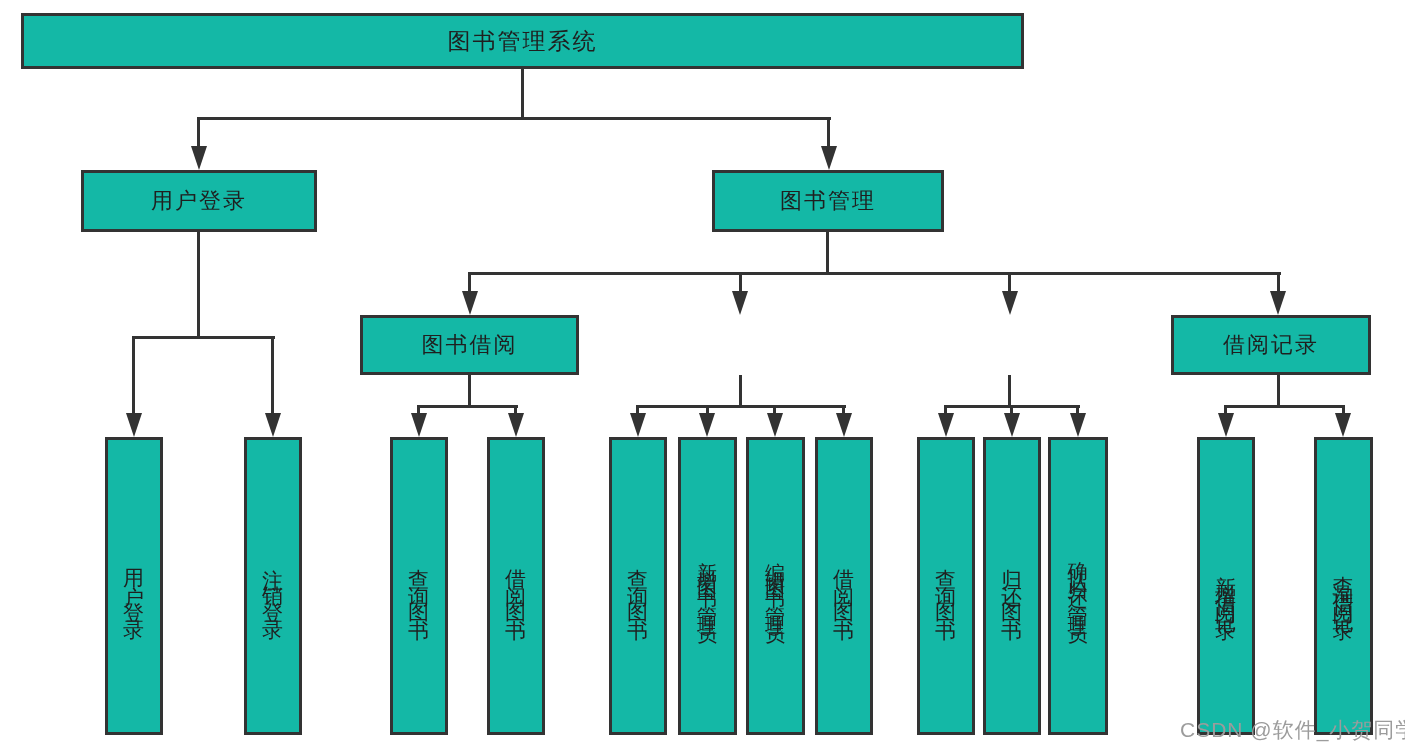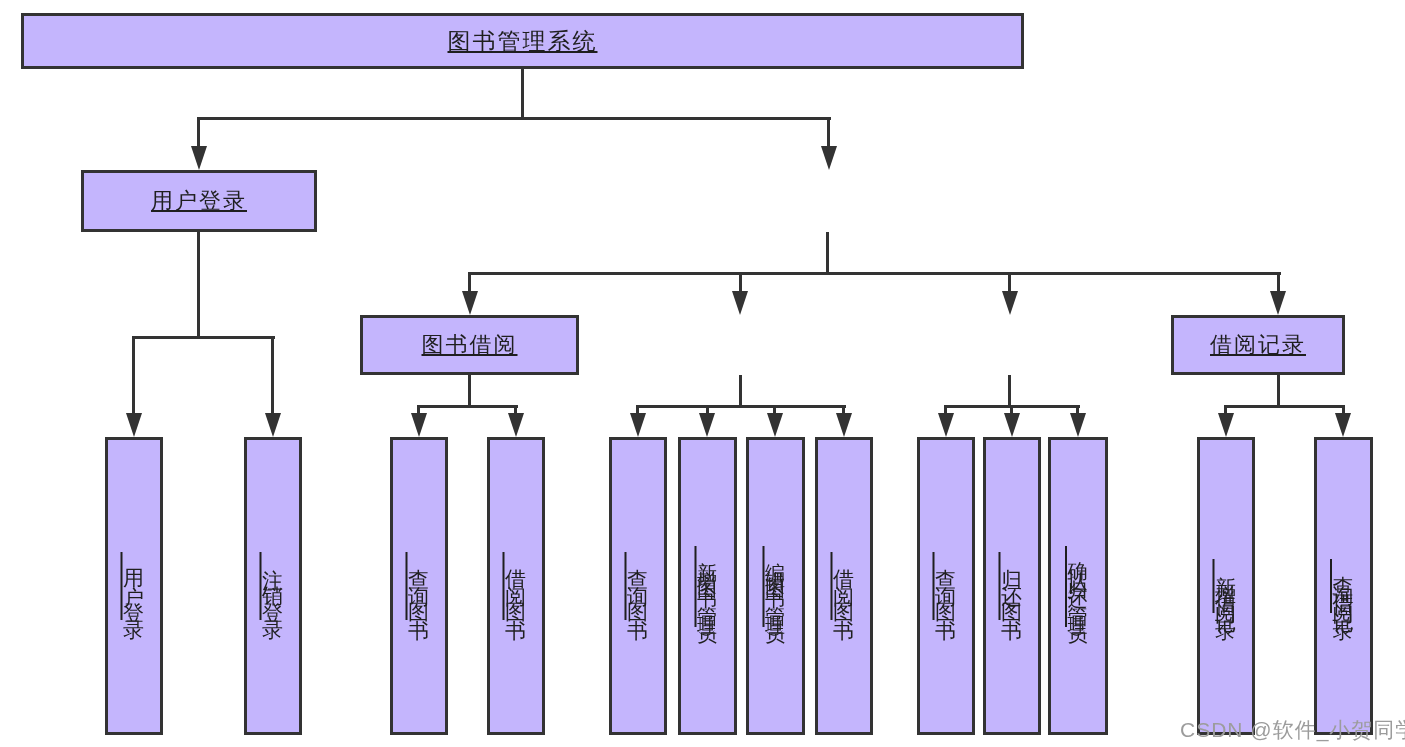--- a/index.html
+++ b/index.html
@@ -7,26 +7,25 @@
     position:relative;
     width:1405px;height:747px;
     background:var(--background,#ffffff);
     overflow:hidden;
     font-family:"Liberation Sans","DejaVu Sans",sans-serif;
   }
   .box{
     position:absolute;
     box-sizing:border-box;
     border:3px solid var(--border,#333333);
-    background:#c4b5fd;
+    background:#14b8a6;
     display:flex;
     align-items:center;
     justify-content:center;
     color:var(--text,#1f1f1f);
-    text-decoration:underline;
   }
   .h-label{font-size:22px;letter-spacing:2px;white-space:nowrap;}
   .root-label{font-size:23px;letter-spacing:2px;white-space:nowrap;}
   .v-label{
     writing-mode:vertical-rl;
     font-size:21px;
     letter-spacing:17px;
     line-height:1;
     white-space:nowrap;
   }
@@ -60,20 +59,23 @@
   <div class="ln" style="left:521px;top:69px;width:3px;height:48px"></div>
   <div class="ln" style="left:197px;top:117px;width:634px;height:3px"></div>
   <div class="ln" style="left:197px;top:120px;width:3px;height:26px"></div>
   <div class="ah" style="left:191px;top:146px"></div>
   <div class="ln" style="left:827px;top:120px;width:3px;height:26px"></div>
   <div class="ah" style="left:821px;top:146px"></div>
 
   <div class="box" style="left:81px;top:170px;width:236px;height:62px">
     <span class="h-label">用户登录</span>
   </div>
+  <div class="box" style="left:712px;top:170px;width:232px;height:62px">
+    <span class="h-label">图书管理</span>
+  </div>
 
   <div class="ln" style="left:197px;top:232px;width:3px;height:104px"></div>
   <div class="ln" style="left:132px;top:336px;width:143px;height:3px"></div>
   <div class="ln" style="left:132px;top:339px;width:3px;height:74px"></div>
   <div class="ah" style="left:126px;top:413px"></div>
   <div class="ln" style="left:271px;top:339px;width:3px;height:74px"></div>
   <div class="ah" style="left:265px;top:413px"></div>
 
   <div class="ln" style="left:826px;top:232px;width:3px;height:40px"></div>
   <div class="ln" style="left:468px;top:272px;width:813px;height:3px"></div>
@@ -82,21 +84,21 @@
   <div class="ln" style="left:739px;top:275px;width:3px;height:16px"></div>
   <div class="ah" style="left:732px;top:291px"></div>
   <div class="ln" style="left:1008px;top:275px;width:3px;height:16px"></div>
   <div class="ah" style="left:1002px;top:291px"></div>
   <div class="ln" style="left:1277px;top:275px;width:3px;height:16px"></div>
   <div class="ah" style="left:1270px;top:291px"></div>
 
   <div class="box" style="left:360px;top:315px;width:219px;height:60px">
     <span class="h-label">图书借阅</span>
   </div>
-  <div class="box" style="left:1171px;top:315px;width:174px;height:60px">
+  <div class="box" style="left:1171px;top:315px;width:200px;height:60px">
     <span class="h-label">借阅记录</span>
   </div>
 
   <div class="ln" style="left:468px;top:375px;width:3px;height:30px"></div>
   <div class="ln" style="left:417px;top:405px;width:101px;height:3px"></div>
   <div class="ln" style="left:417px;top:408px;width:3px;height:5px"></div>
   <div class="ah" style="left:411px;top:413px"></div>
   <div class="ln" style="left:514px;top:408px;width:3px;height:5px"></div>
   <div class="ah" style="left:508px;top:413px"></div>
 

